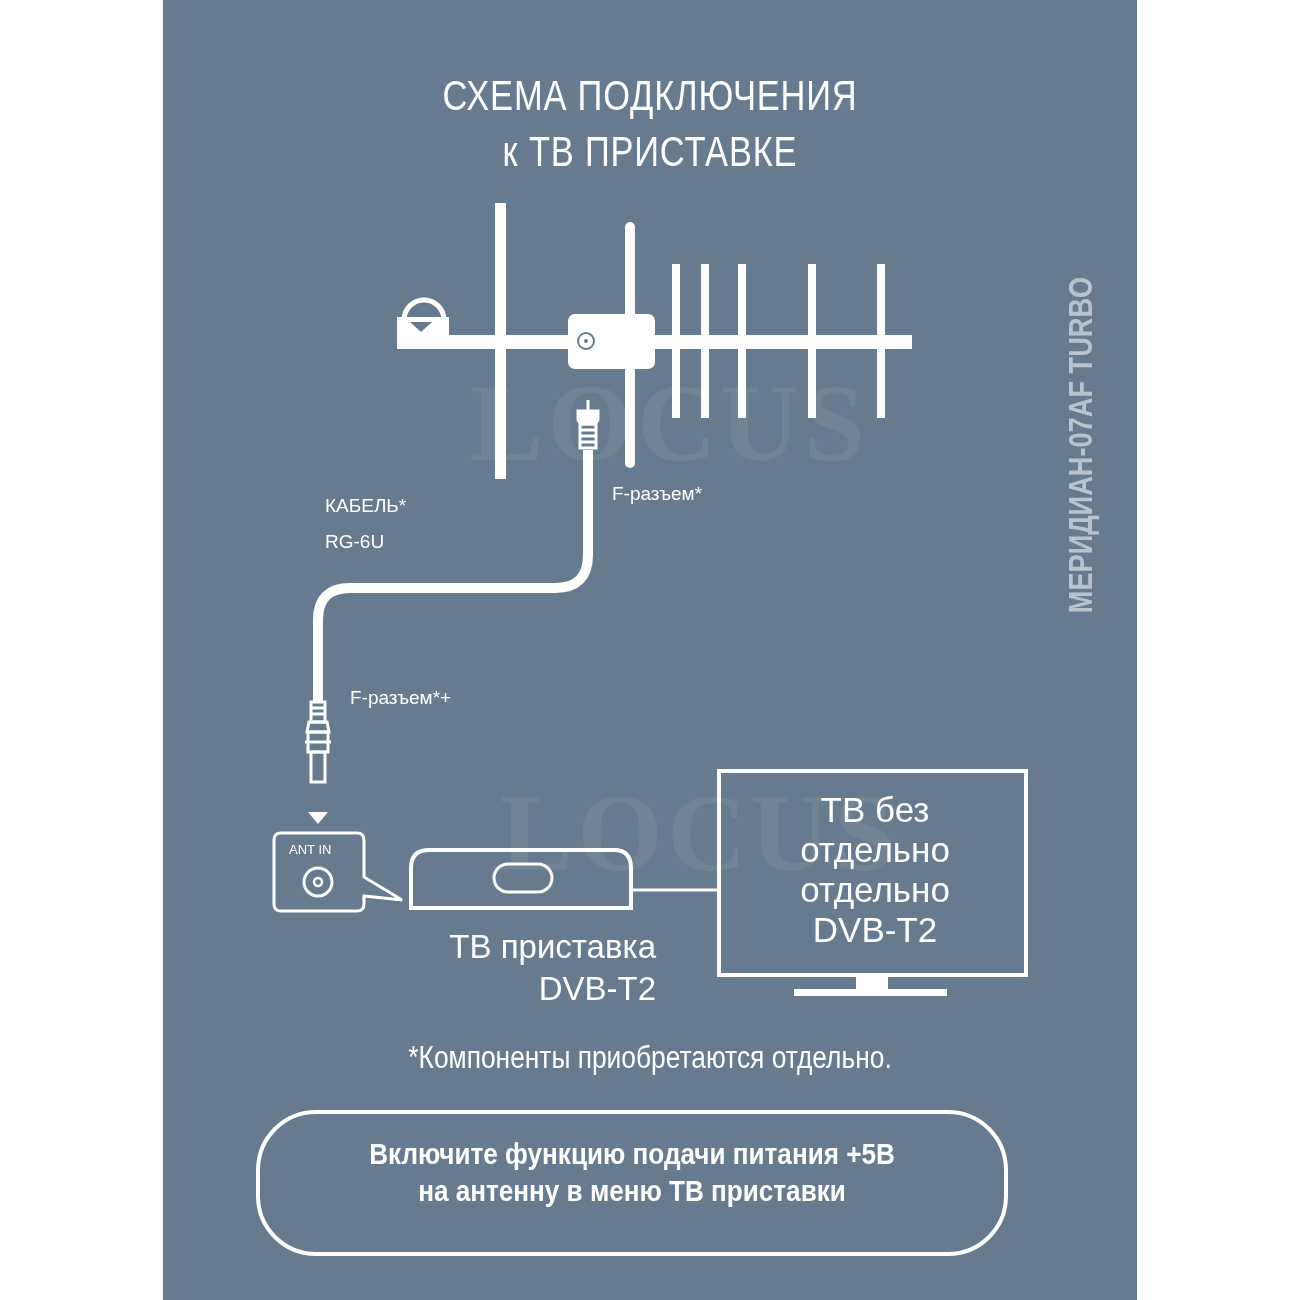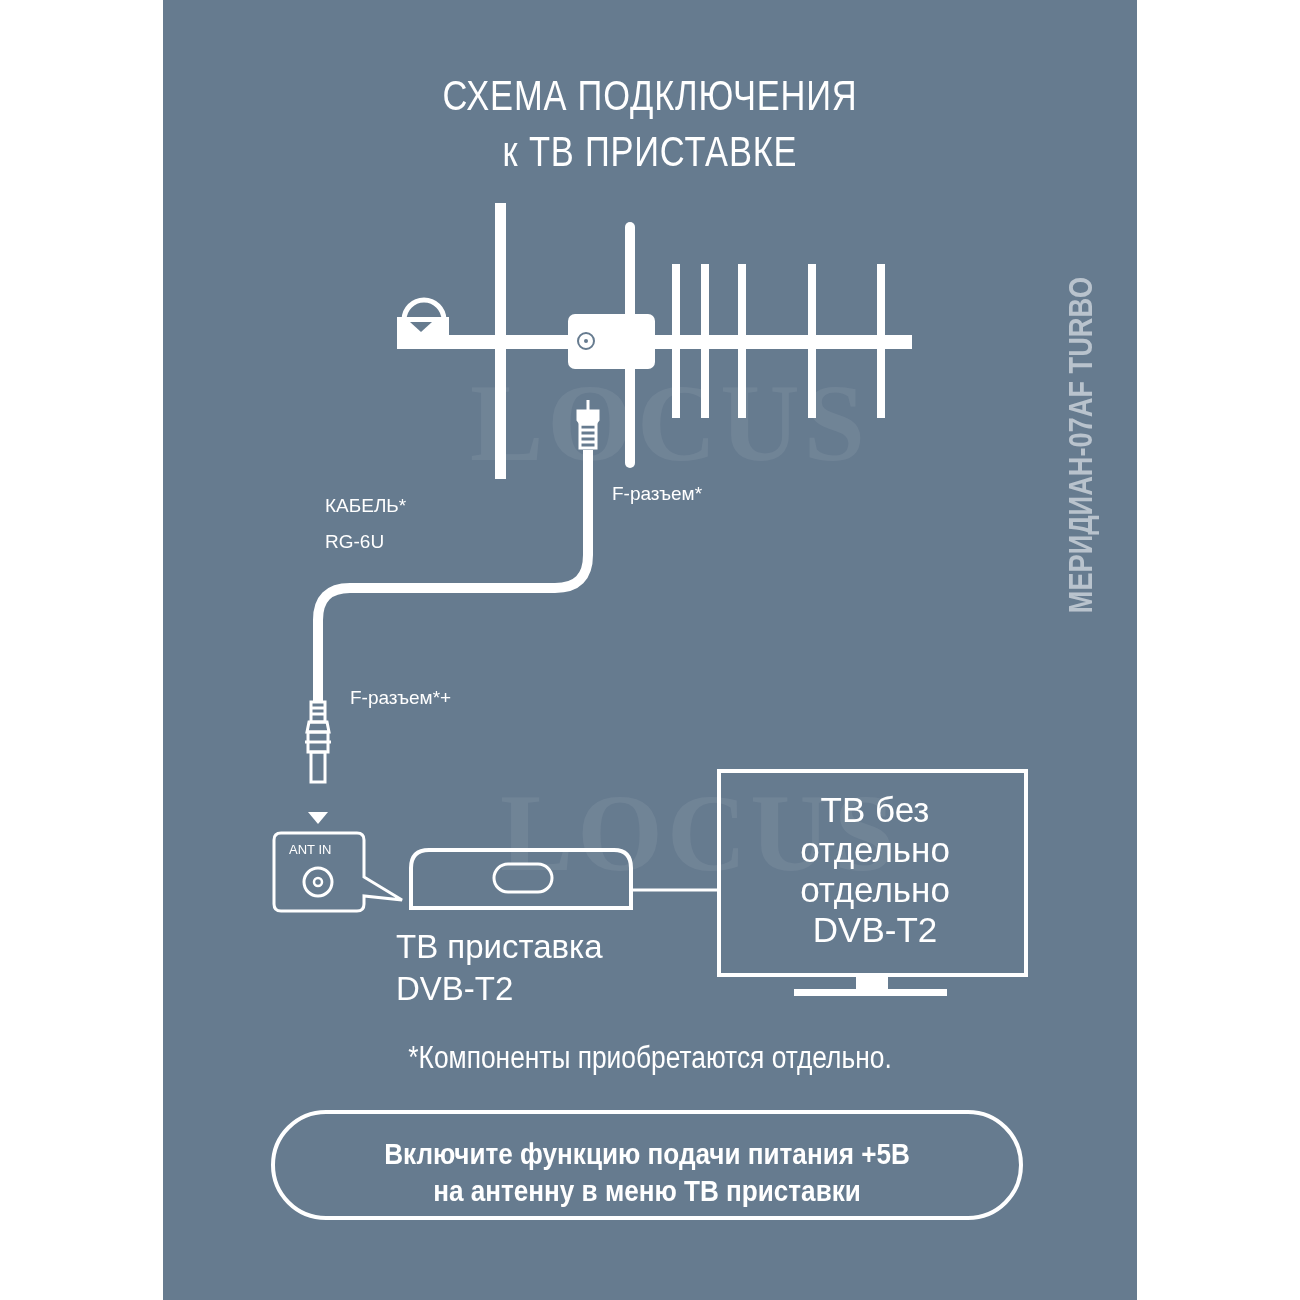--- a/index.html
+++ b/index.html
@@ -4,21 +4,21 @@
 <style>
   html, body { margin:0; padding:0; background:#ffffff; }
   body { width:1300px; height:1300px; position:relative; overflow:hidden; font-family:"Liberation Sans", sans-serif; }
   .panel { position:absolute; left:163px; top:0; width:974px; height:1300px; background:#667b8f; }
   .abs { position:absolute; color:#ffffff; }
   .title { left:0; width:100%; top:68px; text-align:center; font-size:42px; line-height:56px; transform:scaleX(0.82); transform-origin:center; letter-spacing:1px; }
   .vert { left:1080px; top:445px; font-size:34px; font-weight:bold; color:#b9c3cd; transform:translate(-50%,-50%) rotate(-90deg) scaleX(0.8); white-space:nowrap; }
   .lbl { font-size:19px; line-height:36px; }
   .tvtext { font-size:35px; line-height:40px; text-align:center; }
   .note { left:0; width:100%; top:1040px; text-align:center; font-size:31px; transform:scaleX(0.85); }
-  .pill { position:absolute; left:271px; top:1110px; width:752px; height:110px; border:4px solid #fff; border-radius:60px; box-sizing:border-box; }
+  .pill { position:absolute; left:256px; top:1110px; width:752px; height:146px; border:4px solid #fff; border-radius:60px; box-sizing:border-box; }
   .pilltext { position:absolute; left:0; width:100%; top:22px; text-align:center; color:#fff; font-weight:bold; font-size:29px; line-height:37px; transform:scaleX(0.9); }
   .watermark { position:absolute; color:rgba(255,255,255,0.07); font-family:"Liberation Serif", serif; font-weight:bold; font-size:110px; letter-spacing:4px; }
   svg { position:absolute; left:0; top:0; }
 </style>
 </head>
 <body>
 
 <div class="panel"></div>
 
 <div class="watermark" style="left:470px;top:360px;">LOCUS</div>
@@ -94,21 +94,21 @@
 <div class="abs lbl" style="left:612px;top:476px;">F-разъем*</div>
 <div class="abs lbl" style="left:325px;top:488px;">
   <div>КАБЕЛЬ*</div>
   <div>RG-6U</div>
 </div>
 <div class="abs lbl" style="left:350px;top:680px;">
   <div>F-разъем*+</div>
 </div>
 <div class="abs" style="left:289px;top:842px;font-size:13px;">ANT IN</div>
 
-<div class="abs" style="left:396px;top:926px;width:260px;text-align:left;font-size:33px;line-height:42px;">
+<div class="abs" style="left:396px;top:926px;width:260px;text-align:right;font-size:33px;line-height:42px;">
   <div>ТВ приставка</div>
   <div>DVB-T2</div>
 </div>
 
 <div class="abs tvtext" style="left:730px;top:790px;width:290px;">
   <div>ТВ без</div>
   <div>отдельно</div>
   <div>отдельно</div>
   <div>DVB-T2</div>
 </div>

